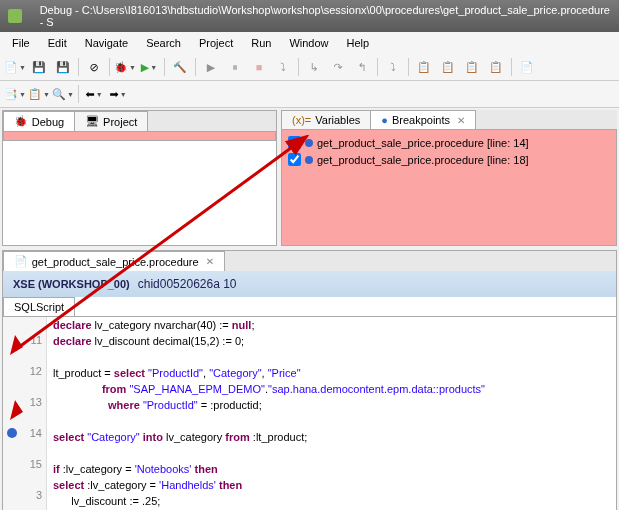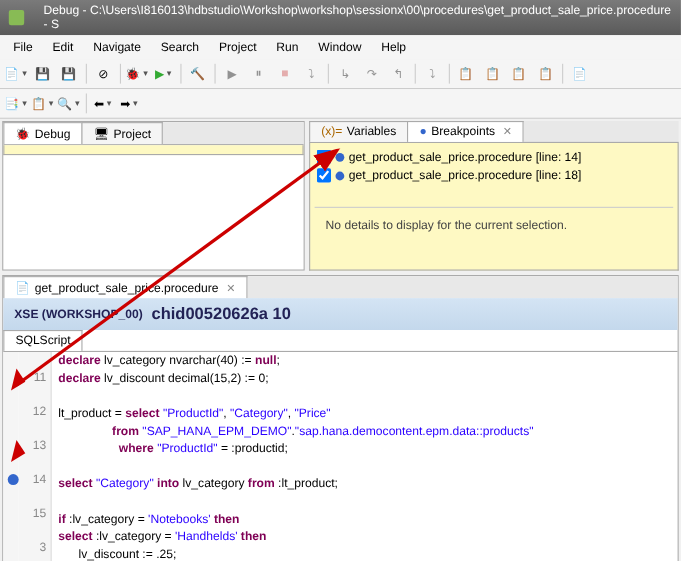--- a/index.html
+++ b/index.html
@@ -12,29 +12,29 @@
     .tb-btn { width: 22px; height: 22px; display: inline-flex; align-items: center; justify-content: center; cursor: pointer; border: 1px solid transparent; }
     .tb-sep { width: 1px; height: 18px; background: #ccc; margin: 0 2px; }
     .dropdown-arrow { font-size: 7px; margin-left: 1px; color: #555; }
     .main-area { display: flex; height: 140px; }
     .left-panel { flex: 0 0 275px; border: 1px solid #aaa; background: white; margin: 2px; }
     .right-panel { flex: 1; margin: 2px; display: flex; flex-direction: column; }
     .tab-header { display: flex; background: #e8e8e8; border-bottom: 1px solid #aaa; }
     .tab { padding: 3px 10px; background: #f5f5f5; border: 1px solid #aaa; border-bottom: none; margin-right: -1px; cursor: pointer; display: flex; align-items: center; gap: 4px; }
     .tab.active { background: white; }
     .tab-close { font-size: 10px; color: #888; cursor: pointer; margin-left: 3px; }
-    .panel-body { flex: 1; background: #fef9c3; border: 1px solid #aaa; border-top: none; padding: 4px; overflow: auto; }
+    .panel-body { flex: 1; background: #fca5a5; border: 1px solid #aaa; border-top: none; padding: 4px; overflow: auto; }
     .bp-item { display: flex; align-items: center; gap: 4px; padding: 2px; }
     .bp-check { width: 13px; height: 13px; }
     .bp-dot { width: 8px; height: 8px; background: #3366cc; border-radius: 50%; }
     .bp-detail { border-top: 1px solid #ccc; margin-top: 20px; padding: 10px; color: #444; }
     .editor-area { margin: 2px; border: 1px solid #aaa; background: white; }
     .editor-tab-row { display: flex; background: #e8e8e8; }
     .editor-title { background: linear-gradient(to bottom, #d4e4f4, #c4d8ec); padding: 6px 10px; font-weight: bold; color: #225; display: flex; align-items: center; gap: 8px; }
-    .editor-subtitle { font-weight: bold; font-size: 15px; }
+    .editor-subtitle { font-weight: normal; font-size: 12px; }
     .script-tab-row { display: flex; border-bottom: 1px solid #aaa; }
     .script-tab { padding: 3px 10px; border: 1px solid #aaa; border-bottom: none; background: white; }
     .code-area { display: flex; font-family: 'Courier New', monospace; font-size: 12px; }
     .gutter { background: #f5f5f5; border-right: 1px solid #ddd; text-align: right; padding: 0 4px; color: #888; width: 30px; }
     .gutter-line { height: 16px; line-height: 16px; position: relative; margin-top: 15px; }
     .bp-marker { position: absolute; left: -14px; width: 10px; height: 10px; background: #3366cc; border-radius: 50%; top: 3px; }
     .code-lines { flex: 1; padding-left: 6px; }
     .code-line { height: 16px; line-height: 16px; white-space: pre; }
     .kw { color: #7f0055; font-weight: bold; }
     .str { color: #2a00ff; }
@@ -131,21 +131,20 @@
       <div class="bp-item">
         <input type="checkbox" class="bp-check" checked="" style="">
         <span class="bp-dot"></span>
         <span>get_product_sale_price.procedure [line: 14]</span>
       </div>
       <div class="bp-item">
         <input type="checkbox" class="bp-check" checked="" style="">
         <span class="bp-dot"></span>
         <span>get_product_sale_price.procedure [line: 18]</span>
       </div>
-      <div class="bp-detail">No details to display for the current selection.</div>
     </div>
   </div>
 </div>
 
 <div class="editor-area">
   <div class="editor-tab-row">
     <div class="tab active">
       <span>📄</span>
       <span>get_product_sale_price.procedure</span>
       <span class="tab-close">✕</span>

